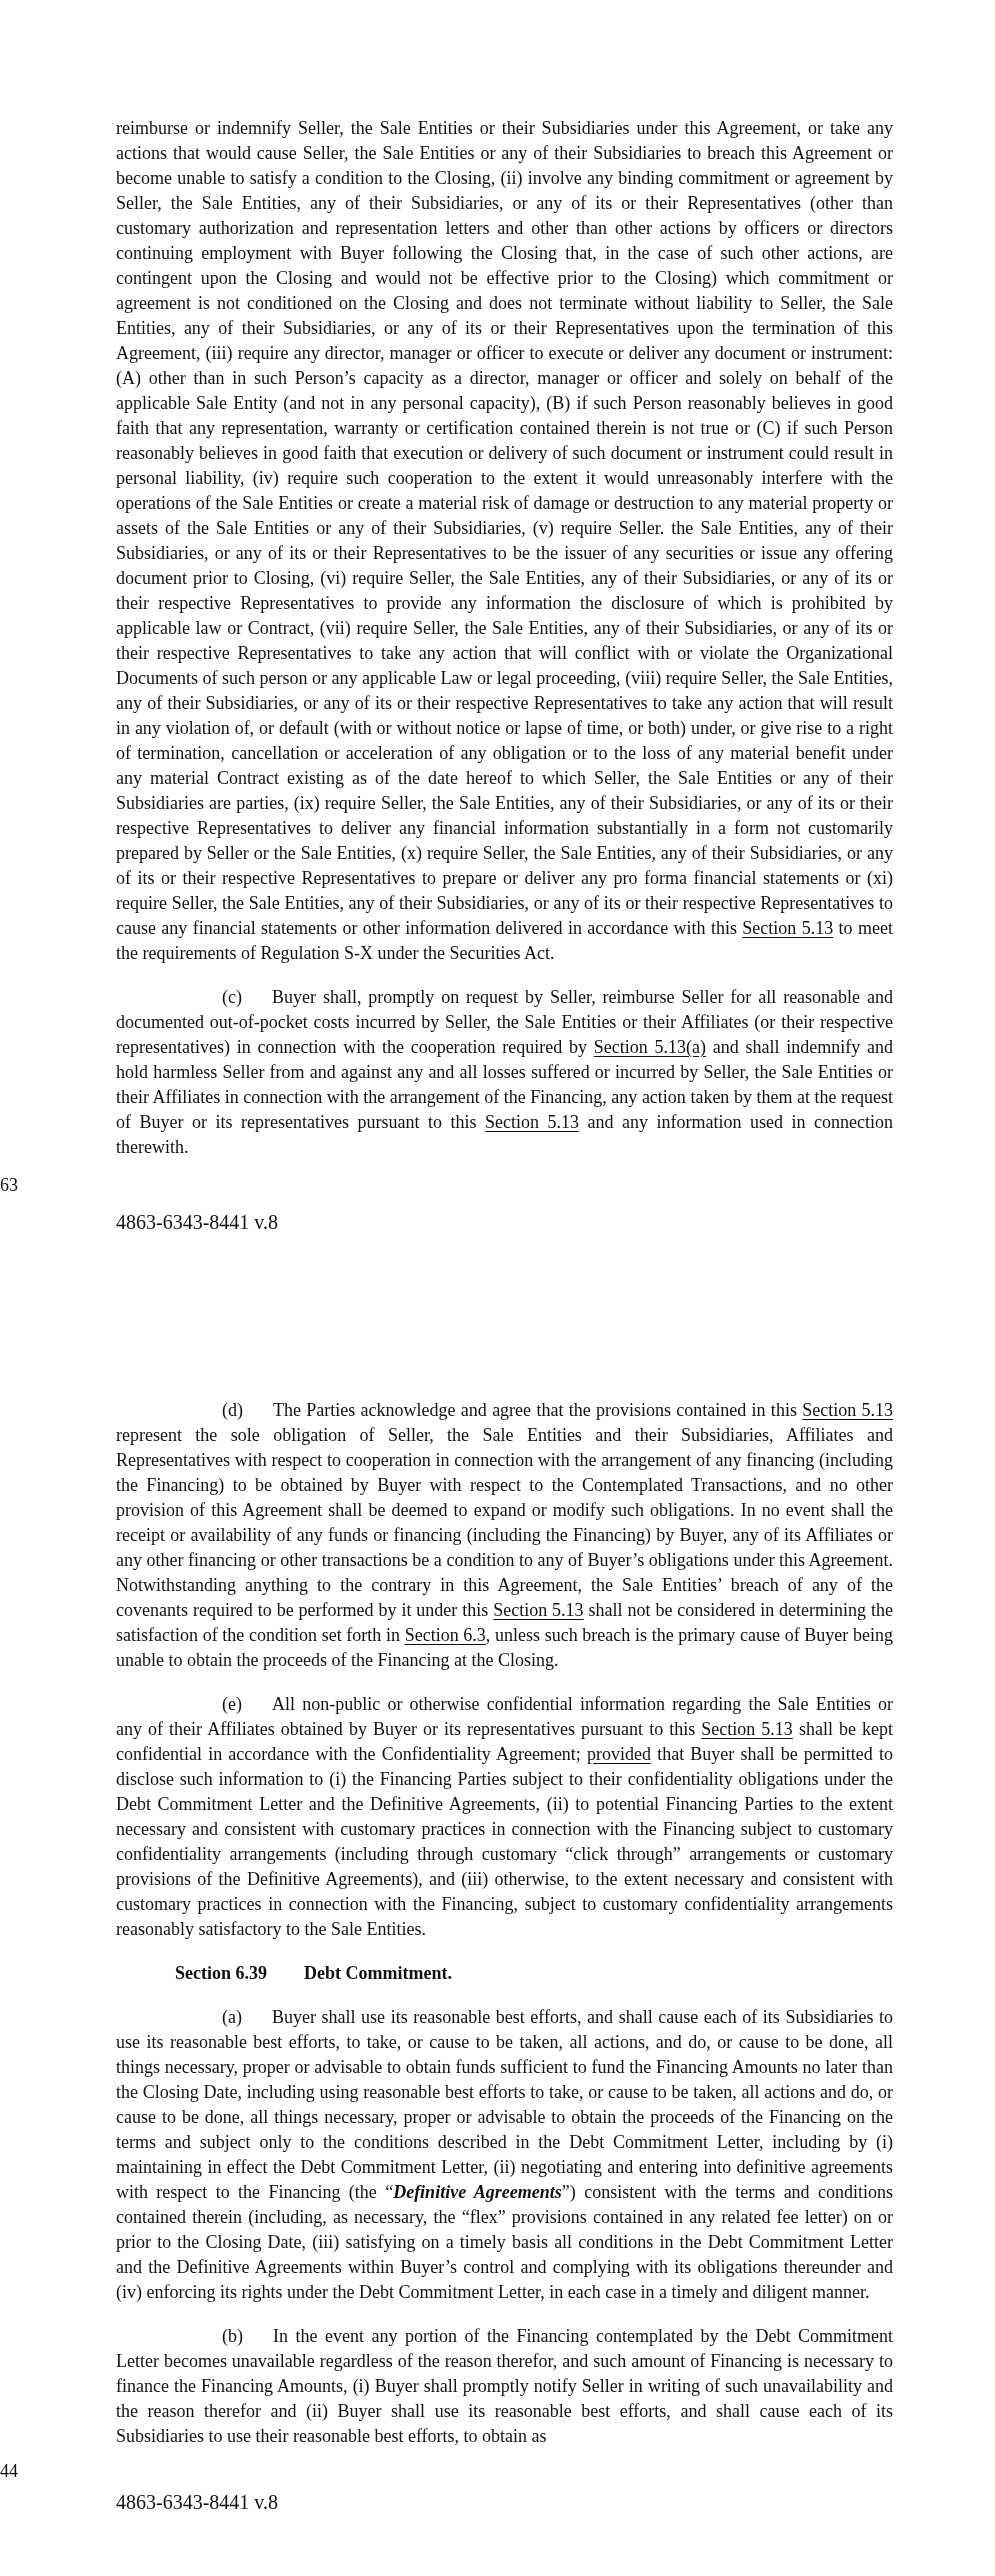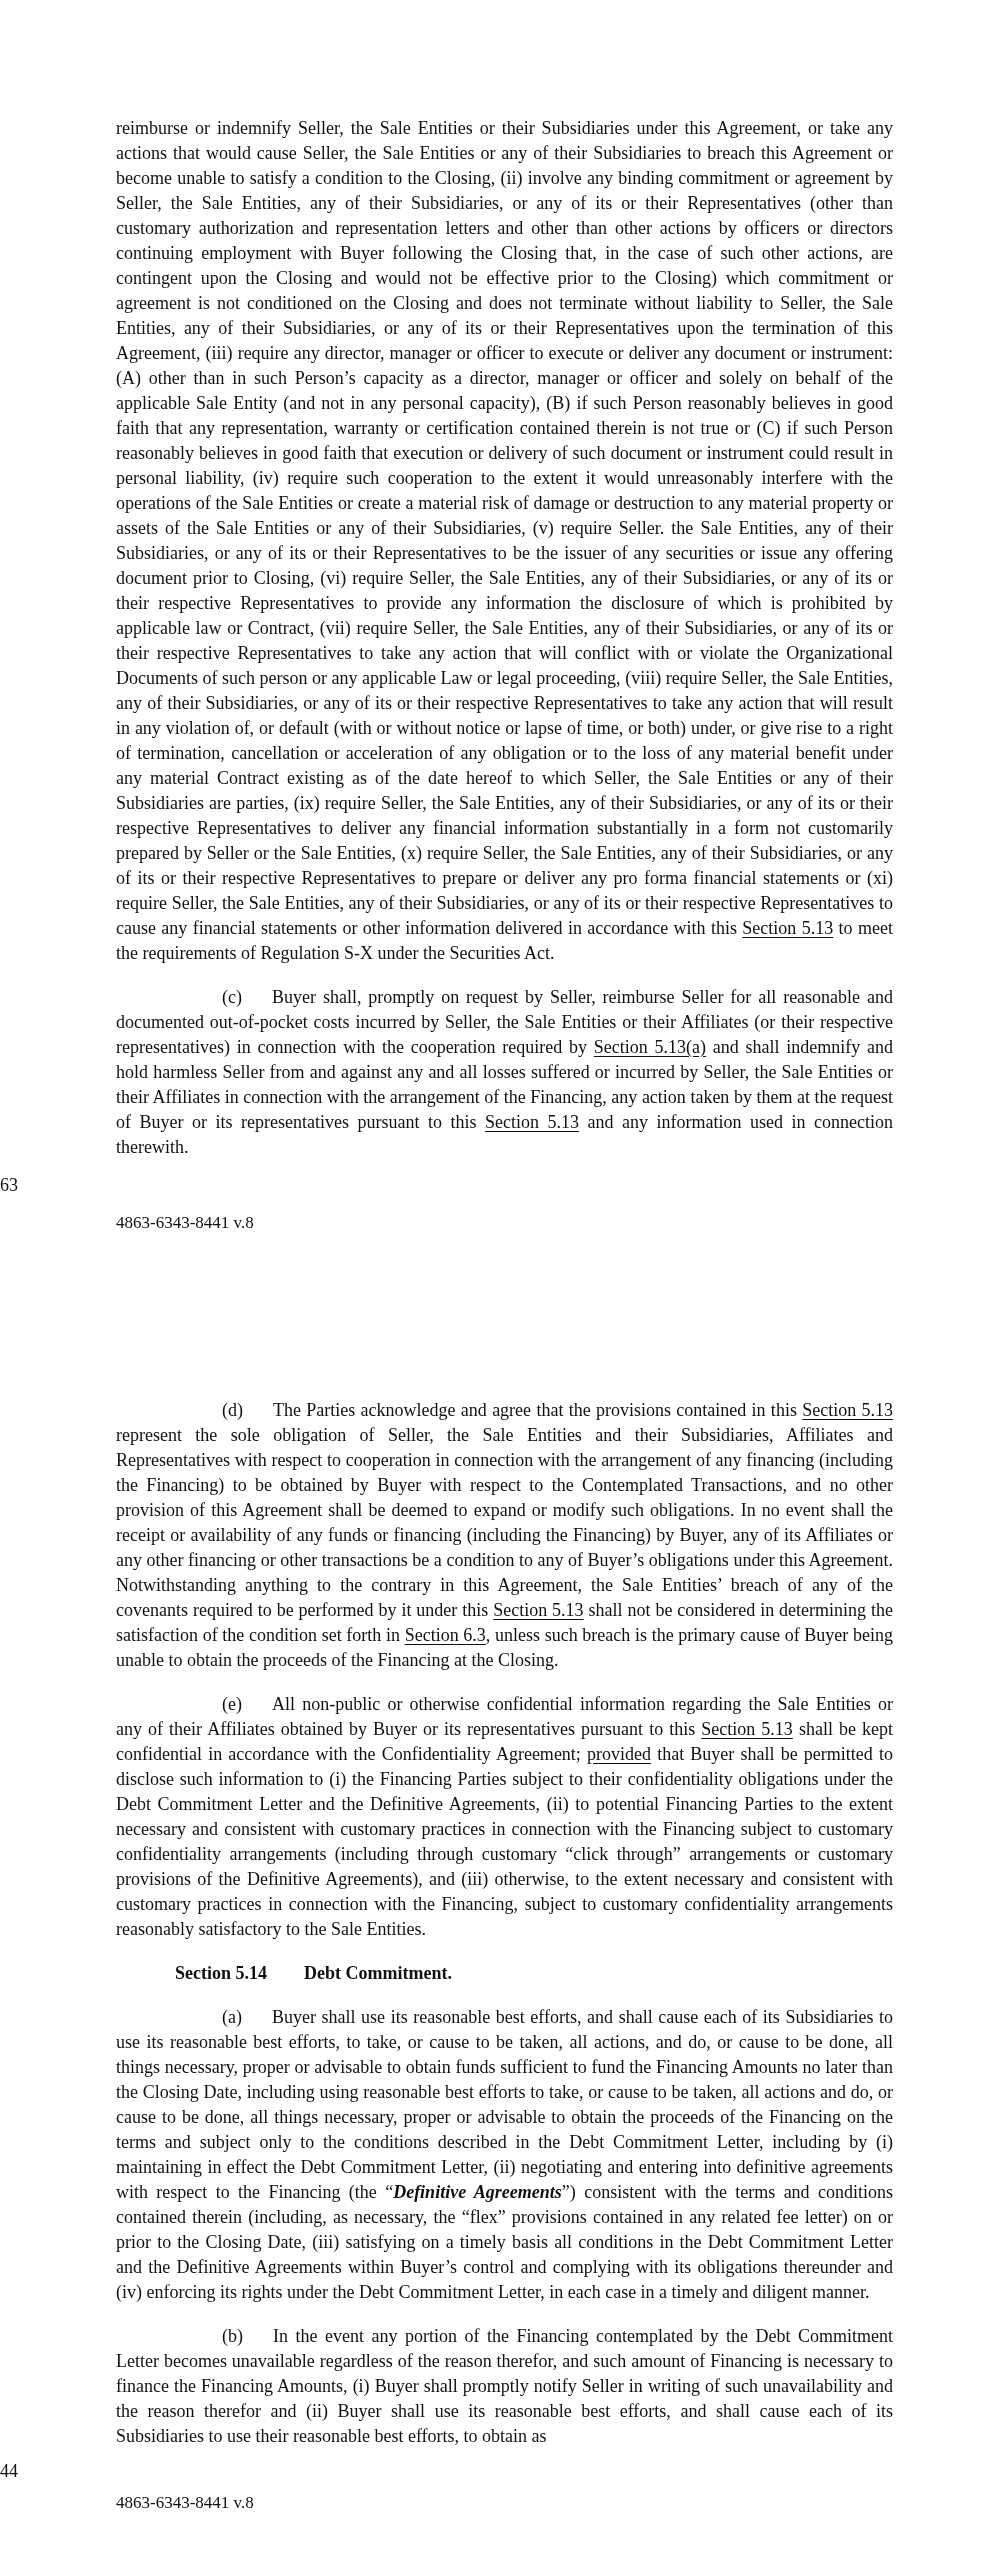--- a/index.html
+++ b/index.html
@@ -45,21 +45,21 @@
     width: 995px;
     font-size: 18px;
     line-height: 25px;
     top: 1173px;
   }
   .page-2 .page-number { top: 1179px; }
   .doc-footer {
     position: absolute;
     left: 116px;
     top: 1213px;
-    font-size: 17px;
+    font-size: 20px;
     line-height: 19px;
   }
 </style>
 </head>
 <body>
 
 <div class="sheet">
 
   <div class="page page-1">
     <div class="body-col">
@@ -67,21 +67,21 @@
       <p class="block para"><span>(c)</span><span class="tab"></span><span>Buyer shall, promptly on request by Seller, reimburse Seller for all reasonable and documented out-of-pocket costs incurred by Seller, the Sale Entities or their Affiliates (or their respective representatives) in connection with the cooperation required by </span><span class="u">Section 5.13(a)</span><span> and shall indemnify and hold harmless Seller from and against any and all losses suffered or incurred by Seller, the Sale Entities or their Affiliates in connection with the arrangement of the Financing, any action taken by them at the request of Buyer or its representatives pursuant to this </span><span class="u">Section 5.13</span><span> and any information used in connection therewith.</span></p>
     </div>
     <div class="page-number">63</div>
     <div class="doc-footer">4863-6343-8441 v.8</div>
   </div>
 
   <div class="page page-2">
     <div class="body-col">
       <p class="block para"><span>(d)</span><span class="tab"></span><span>The Parties acknowledge and agree that the provisions contained in this </span><span class="u">Section 5.13</span><span> represent the sole obligation of Seller, the Sale Entities and their Subsidiaries, Affiliates and Representatives with respect to cooperation in connection with the arrangement of any financing (including the Financing) to be obtained by Buyer with respect to the Contemplated Transactions, and no other provision of this Agreement shall be deemed to expand or modify such obligations.  In no event shall the receipt or availability of any funds or financing (including the Financing) by Buyer, any of its Affiliates or any other financing or other transactions be a condition to any of Buyer’s obligations under this Agreement.  Notwithstanding anything to the contrary in this Agreement, the Sale Entities’ breach of any of the covenants required to be performed by it under this </span><span class="u">Section 5.13</span><span> shall not be considered in determining the satisfaction of the condition set forth in </span><span class="u">Section 6.3</span><span>, unless such breach is the primary cause of Buyer being unable to obtain the proceeds of the Financing at the Closing.</span></p>
       <p class="block para"><span>(e)</span><span class="tab"></span><span>All non-public or otherwise confidential information regarding the Sale Entities or any of their Affiliates obtained by Buyer or its representatives pursuant to this </span><span class="u">Section 5.13</span><span> shall be kept confidential in accordance with the Confidentiality Agreement; </span><span class="u">provided</span><span> that Buyer shall be permitted to disclose such information to (i) the Financing Parties subject to their confidentiality obligations under the Debt Commitment Letter and the Definitive Agreements, (ii) to potential Financing Parties to the extent necessary and consistent with customary practices in connection with the Financing subject to customary confidentiality arrangements (including through customary “click through” arrangements or customary provisions of the Definitive Agreements), and (iii) otherwise, to the extent necessary and consistent with customary practices in connection with the Financing, subject to customary confidentiality arrangements reasonably satisfactory to the Sale Entities.</span></p>
-      <p class="block heading"><span class="b">Section 5.14</span><span class="tab-h"></span><span class="b">Debt Commitment</span><span>.</span></p>
+      <p class="block heading"><span class="b">Section 6.39</span><span class="tab-h"></span><span class="b">Debt Commitment</span><span>.</span></p>
       <p class="block para"><span>(a)</span><span class="tab"></span><span>Buyer shall use its reasonable best efforts, and shall cause each of its Subsidiaries to use its reasonable best efforts, to take, or cause to be taken, all actions, and do, or cause to be done, all things necessary, proper or advisable to obtain funds sufficient to fund the Financing Amounts no later than the Closing Date, including using reasonable best efforts to take, or cause to be taken, all actions and do, or cause to be done, all things necessary, proper or advisable to obtain the proceeds of the Financing on the terms and subject only to the conditions described in the Debt Commitment Letter, including by (i) maintaining in effect the Debt Commitment Letter, (ii) negotiating and entering into definitive agreements with respect to the Financing (the “</span><span class="bi">Definitive Agreements</span><span>”) consistent with the terms and conditions contained therein (including, as necessary, the “flex” provisions contained in any related fee letter) on or prior to the Closing Date, (iii) satisfying on a timely basis all conditions in the Debt Commitment Letter and the Definitive Agreements within Buyer’s control and complying with its obligations thereunder and (iv) enforcing its rights under the Debt Commitment Letter, in each case in a timely and diligent manner.</span></p>
       <p class="block para"><span>(b)</span><span class="tab"></span><span>In the event any portion of the Financing contemplated by the Debt Commitment Letter becomes unavailable regardless of the reason therefor, and such amount of Financing is necessary to finance the Financing Amounts, (i) Buyer shall promptly notify Seller in writing of such unavailability and the reason therefor and (ii) Buyer shall use its reasonable best efforts, and shall cause each of its Subsidiaries to use their reasonable best efforts, to obtain as</span></p>
     </div>
     <div class="page-number">44</div>
     <div class="doc-footer">4863-6343-8441 v.8</div>
   </div>
 
 </div>
 
 

